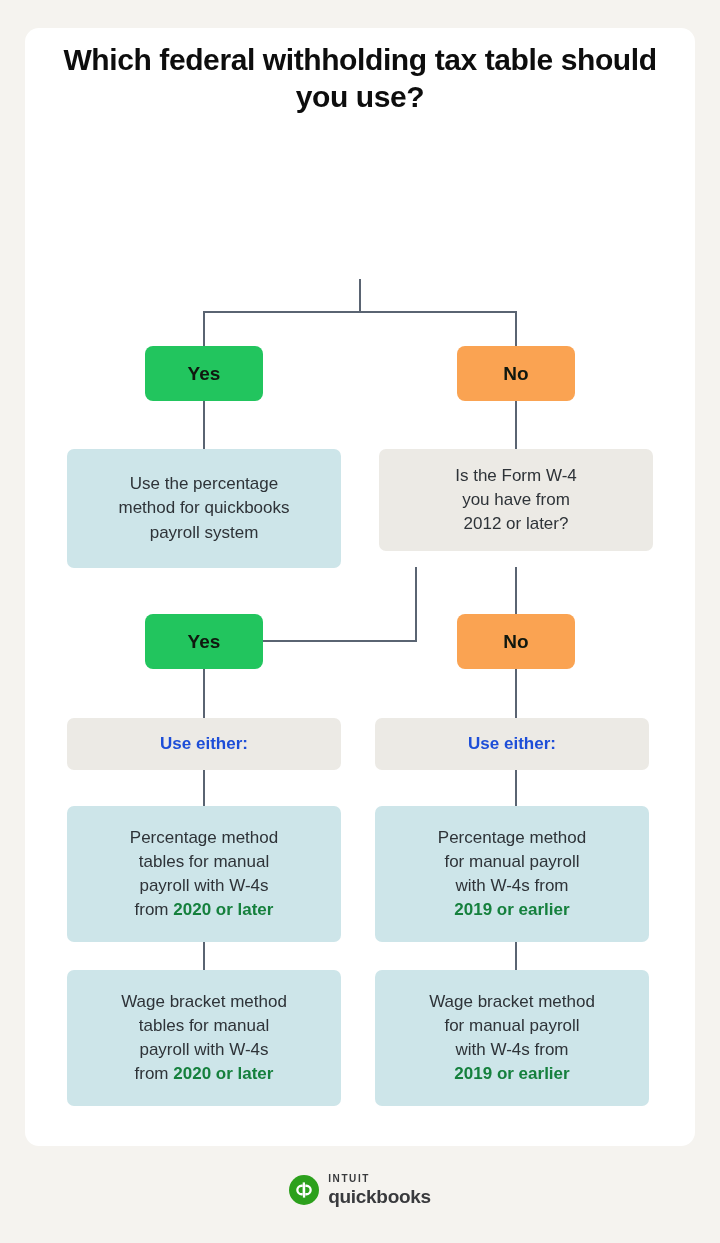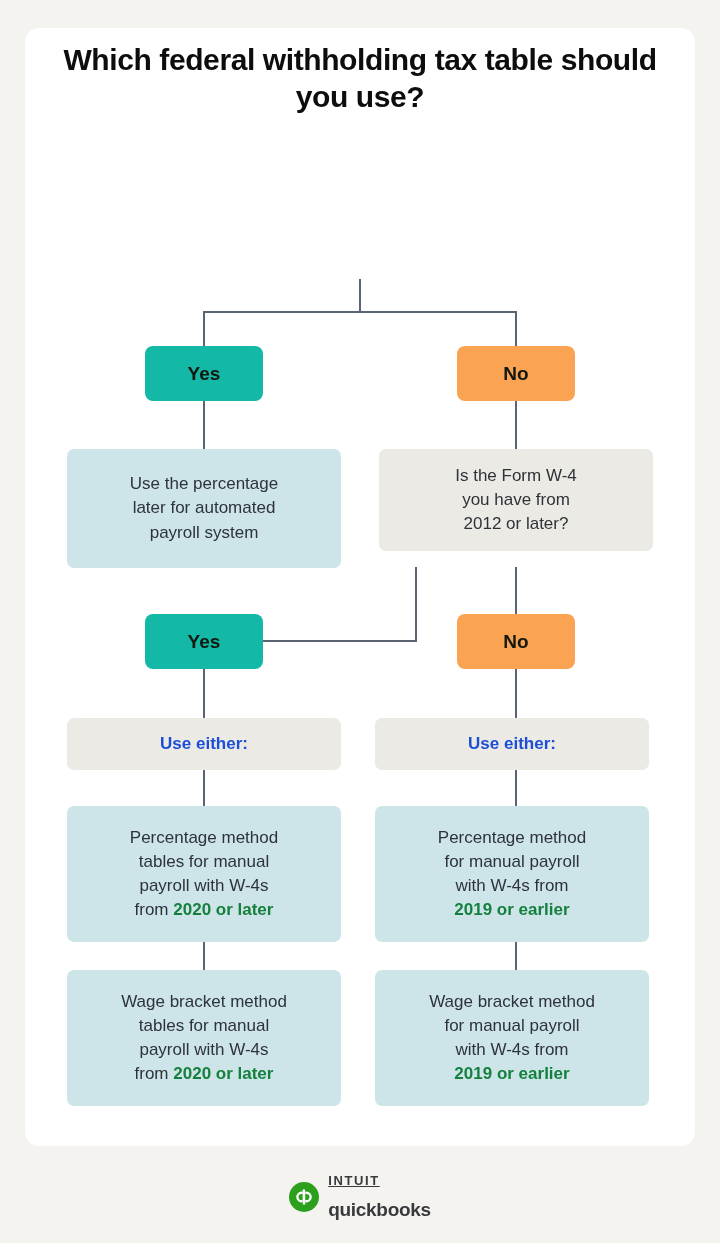--- a/index.html
+++ b/index.html
@@ -88,21 +88,21 @@
     font-weight: bold;
     padding: 8px 14px;
   }
 
   .pill {
     border-radius: 8px;
     font-size: 19px;
     font-weight: bold;
     color: #10180f;
   }
-  .pill-yes { background: #14b8a6; text-align: right; }
+  .pill-yes { background: #22c55e; text-align: right; }
   .pill-no  { background: #faa352; }
 
   .node b { font-weight: bold; color: #15803d; }
 
   
   .logo {
     position: absolute;
     left: 0;
     top: 1174px;
     width: 720px;
@@ -121,26 +121,25 @@
     justify-content: center;
   }
   .logo-mark svg { display: block; }
   .logo-words {
     display: flex;
     flex-direction: column;
     justify-content: center;
     line-height: 1;
   }
   .logo-intuit {
-    font-size: 13px;
+    font-size: 10px;
     font-weight: bold;
     letter-spacing: 1.6px;
     color: #393a3d;
-    margin-bottom: 13px;
-    text-decoration: underline;
+    margin-bottom: 3px;
   }
   .logo-qb {
     font-size: 19px;
     font-weight: bold;
     letter-spacing: -0.3px;
     color: #393a3d;
   }
 </style>
 </head>
 <body>
@@ -179,21 +178,21 @@
     </g>
   </svg>
 
 
   <div class="node pill pill-yes" style="left:145px; top:346px; width:118px; height:55px;">Yes</div>
   <div class="node pill pill-no" style="left:457px; top:346px; width:118px; height:55px;">No</div>
 
   <div class="node node-result" style="left:67px; top:449px; width:274px; height:119px;">
     <div>
       <span>Use the percentage</span><br>
-      <span>later for automated</span><br>
+      <span>method for quickbooks</span><br>
       <span>payroll system</span>
     </div>
   </div>
 
   <div class="node node-question" style="left:379px; top:449px; width:274px; height:102px;">
     <div>
       <span>Is the Form W-4</span><br>
       <span>you have from</span><br>
       <span>2012 or later?</span>
     </div>

